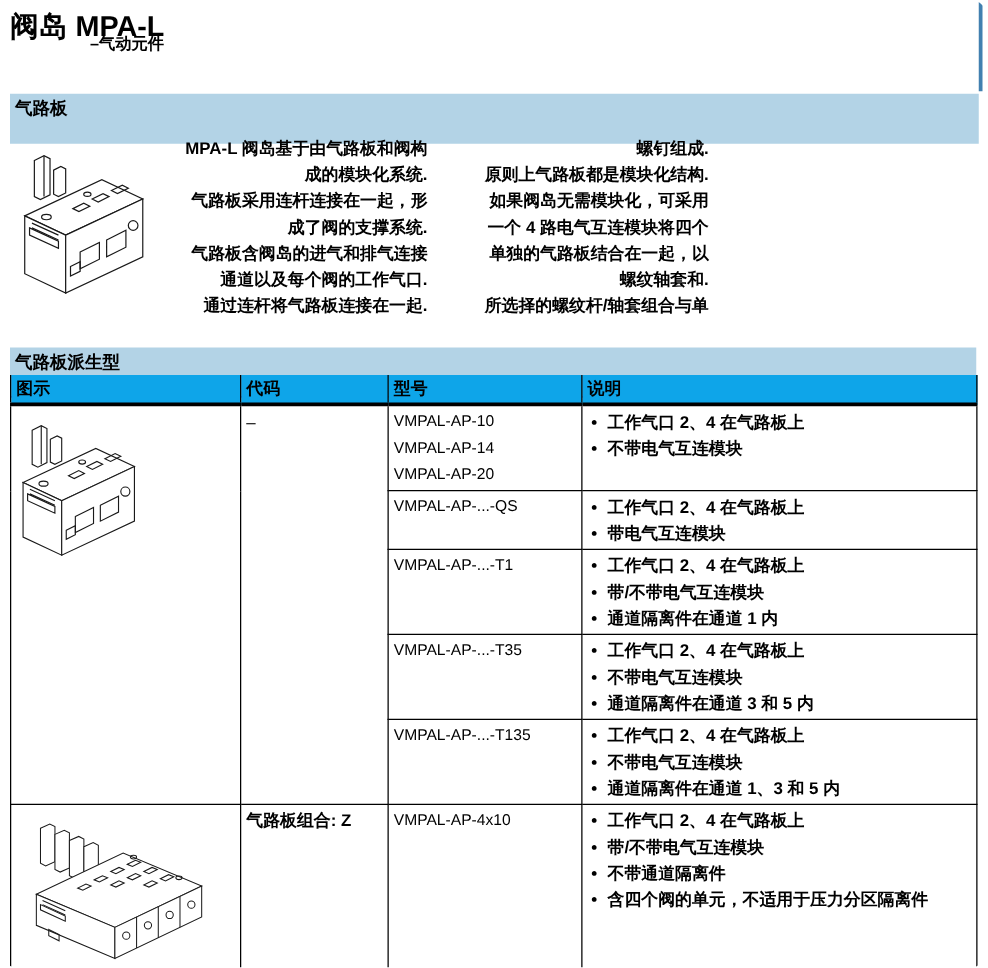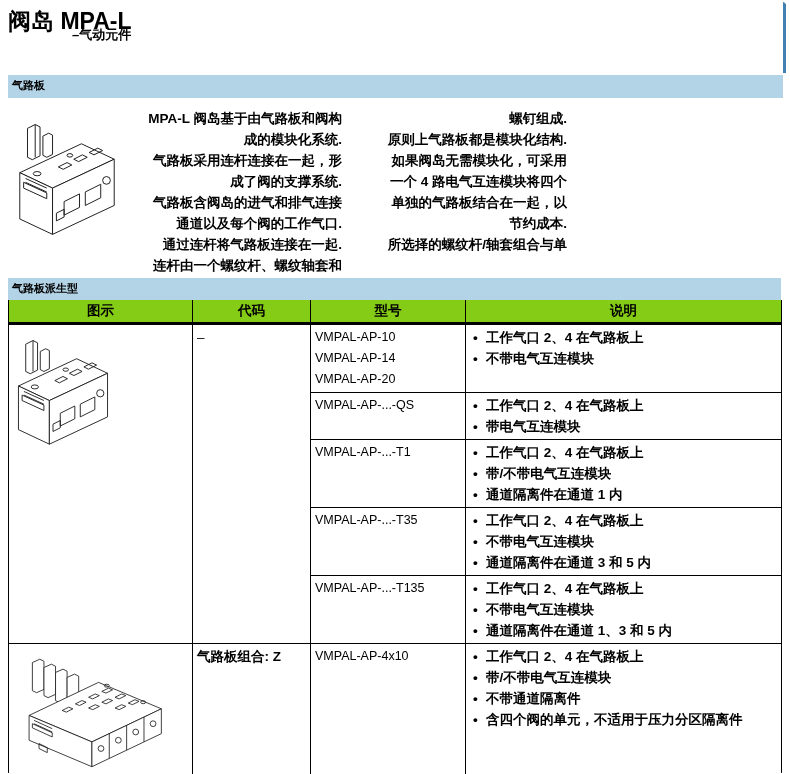--- a/index.html
+++ b/index.html
@@ -6,36 +6,36 @@
   html,body { margin:0; padding:0; background:#fff; }
   body { font-family:"Liberation Sans","DejaVu Sans",sans-serif; color:#000; }
   .page { position:relative; width:790px; height:774px; background:#fff; overflow:hidden;border-radius:14px; }
 
   
   .title { position:absolute; left:8px; top:6px; font-size:23px; font-weight:700; letter-spacing:0px; }
   .subtitle { position:absolute; left:72px; top:26px; font-size:13px; font-weight:700; }
   .accent-line { position:absolute; left:783px; top:0; width:3px; height:73px; background:#4180b0; }
 
   
-  .bar { position:absolute; left:8px; width:775px; height:23px; background:#b3d3e6;
-         font-size:11px; font-weight:700; padding:3px 0 0 4px; }
+  .bar { position:absolute; left:8px; width:775px; height:40px; background:#b3d3e6;
+         font-size:14px; font-weight:700; padding:3px 0 0 4px; }
   .bar-intro { top:75px; }
   .table-title { top:278px; width:773px; border-bottom:1px solid #a21caf; }
 
   
   .intro { position:absolute; left:8px; top:108px; width:775px; display:flex;text-align:right; }
   .intro-img { width:112px; flex:0 0 112px; padding-top:4px; }
   .icol { line-height:21px; font-size:13.5px; font-weight:700; }
   .icol1 { width:222px; flex:0 0 222px; }
   .icol2 { width:225px; flex:0 0 225px; }
   .icol3 { width:216px; flex:0 0 216px; }
 
   
   table.dtab { position:absolute; left:8px; top:300px; width:773px; border-collapse:collapse; table-layout:fixed; }
-  .dtab th { background:#84cc16; font-size:13.5px; font-weight:700; text-align:center;
+  .dtab th { background:#0ea5e9; font-size:13.5px; font-weight:700; text-align:left;
              padding:2px 4px; height:22px; border:1px solid #000; border-top:none; border-bottom:3px solid #000; }
   .dtab td { border:1px solid #000; vertical-align:top; padding:2px 4px; line-height:21px; }
   .dtab .models { font-size:12.5px; font-weight:400; }
   .dtab .desc, .dtab .codecell { font-size:13.5px; font-weight:700; }
   .dtab .codecell.dash { font-weight:400; }
   .dtab tr.rlast td { border-bottom:3px solid #000; }
   .b { position:relative; padding-left:16px; }
   .b::before { content:"•"; position:absolute; left:3px; }
   .imgcell { padding:4px; }
 
@@ -76,29 +76,28 @@
       </svg>
     </div>
     <div class="icol icol1">
       <div>MPA-L 阀岛基于由气路板和阀构</div>
       <div>成的模块化系统.</div>
       <div>气路板采用连杆连接在一起，形</div>
       <div>成了阀的支撑系统.</div>
       <div>气路板含阀岛的进气和排气连接</div>
       <div>通道以及每个阀的工作气口.</div>
       <div>通过连杆将气路板连接在一起.</div>
-      <div>连杆由一个螺纹杆、螺纹轴套和</div>
     </div>
     <div class="icol icol2">
       <div>螺钉组成.</div>
       <div>原则上气路板都是模块化结构.</div>
       <div>如果阀岛无需模块化，可采用</div>
       <div>一个 4 路电气互连模块将四个</div>
       <div>单独的气路板结合在一起，以</div>
-      <div>节约成本.</div>
+      <div>螺纹轴套和.</div>
       <div>所选择的螺纹杆/轴套组合与单</div>
     </div>
   </div>
 
   <div class="bar table-title">气路板派生型</div>
 
   <table class="dtab">
     <colgroup>
         <col style="width:184px">
         <col style="width:118px">

